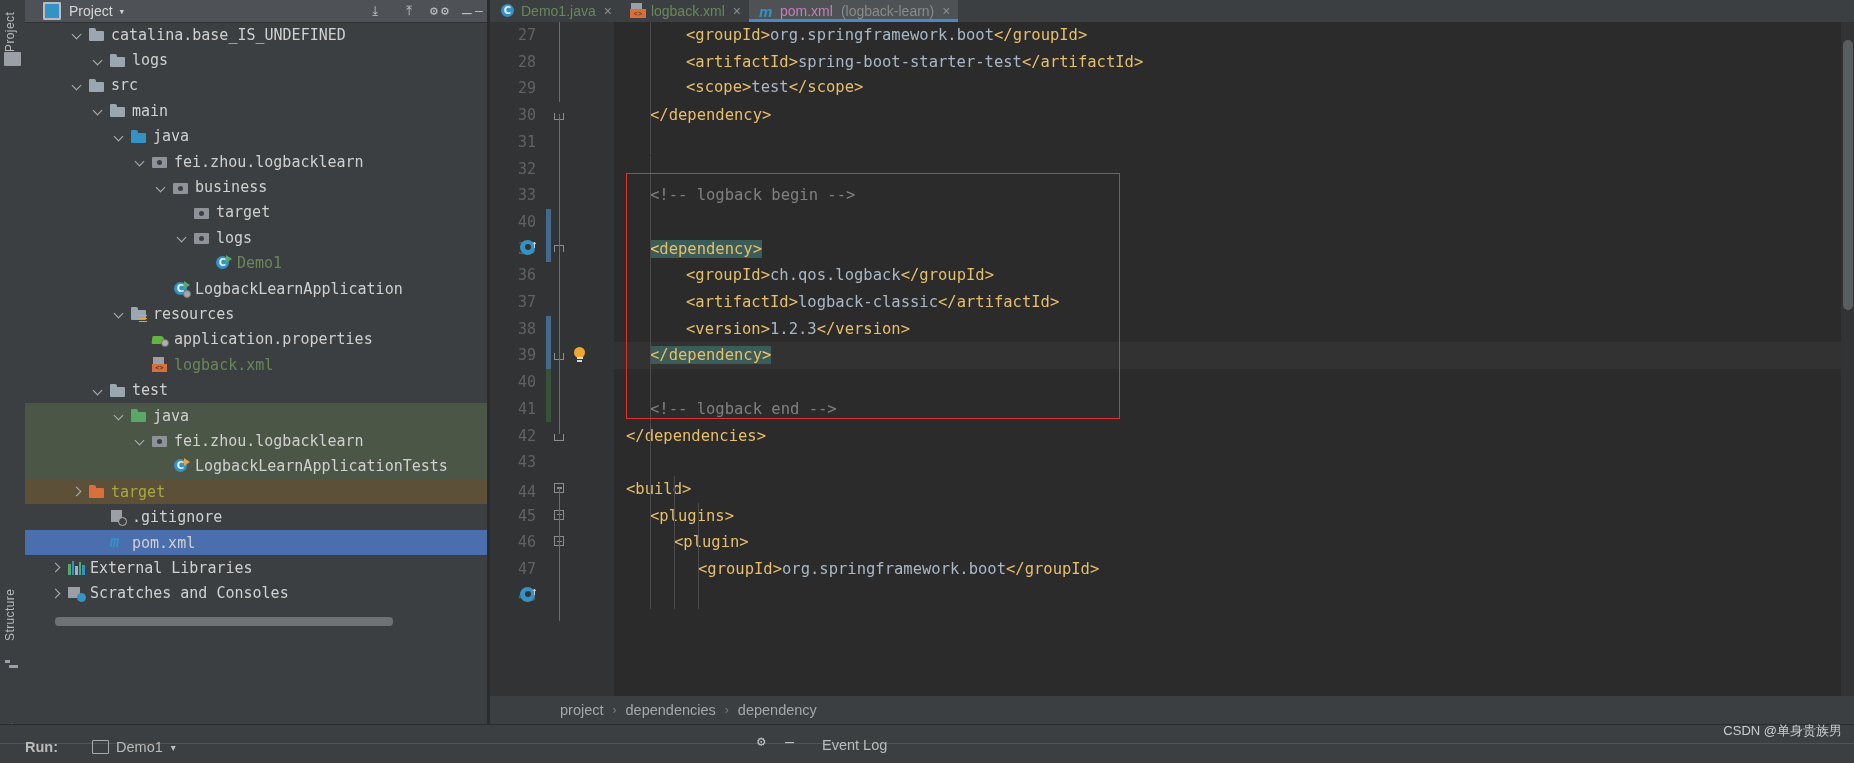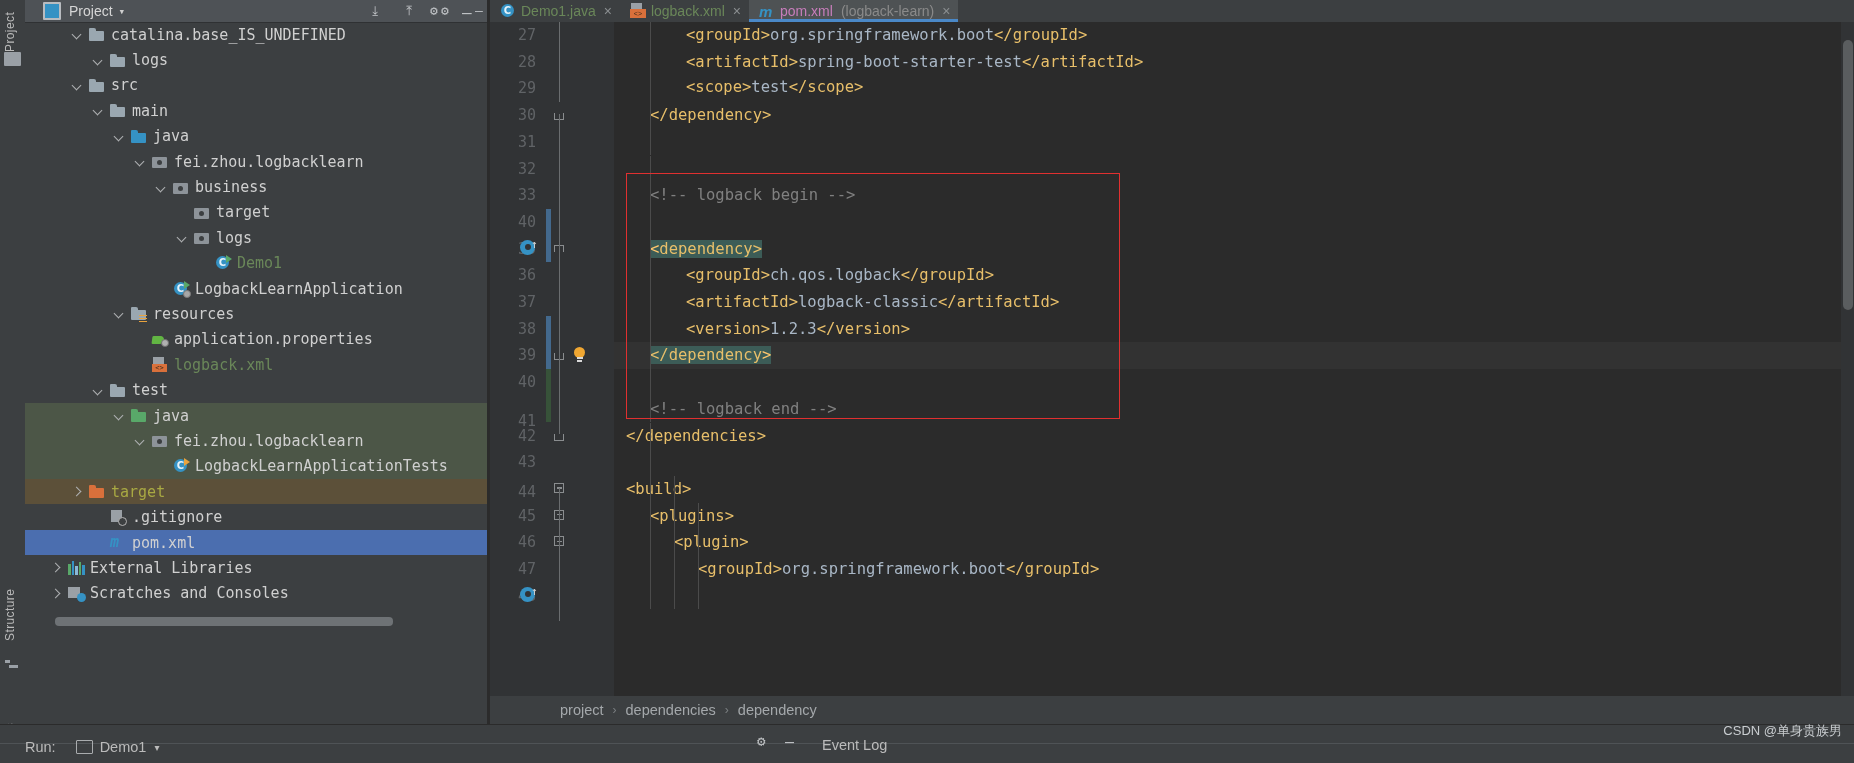--- a/index.html
+++ b/index.html
@@ -327,21 +327,21 @@
 
   #statusbar{
     position:absolute;left:0;top:724px;width:1854px;height:39px;background:#3c3f41;
     border-top:1px solid #2b2b2b;
   }
   #status-run{
     position:absolute;left:25px;top:14px;
     font-family:"Liberation Sans",sans-serif;font-size:14.5px;color:#bbbbbb;
     display:flex;align-items:center;
   }
-  #status-run .runlbl{margin-right:20px;}
+  #status-run .runlbl{margin-right:34px;font-weight:bold;}
   #status-run .runico{
     width:15px;height:12px;border:1.4px solid #a9acae;border-radius:1px;margin-right:7px;
   }
   #status-run .caret{margin-left:8px;color:#bbbbbb;font-size:10px;}
   #status-gear{position:absolute;left:757px;top:8px;color:#c0c3c5;font-size:14px;}
   #status-min{position:absolute;left:785px;top:8px;color:#c0c3c5;font-size:15px;}
   #status-eventlog{
     position:absolute;left:822px;top:12px;
     font-family:"Liberation Sans",sans-serif;font-size:14.5px;color:#bbbbbb;
   }
@@ -599,21 +599,21 @@
         <div class="lnum" style="top: 320.4px;">39</div>
         <div class="foldmark" style="top: 320.4px;">
           <div class="capb"></div>
         </div>
         <div class="bulb" style="top: 323.4px;">
           <div class="b"></div>
           <div class="s"></div>
           <div class="s2"></div>
         </div>
         <div class="lnum" style="top: 347.1px;">40</div>
-        <div class="lnum" style="top: 373.8px; margin-top: 12px;">41</div>
+        <div class="lnum" style="top: 373.8px;">41</div>
         <div class="lnum" style="top: 400.5px;">42</div>
         <div class="foldmark" style="top: 400.5px;">
           <div class="capb"></div>
         </div>
         <div class="lnum" style="top: 427.2px;">43</div>
         <div class="lnum" style="top: 457px;">44</div>
         <div class="foldmark" style="top: 453.9px;">
           <div class="box"></div>
           <div class="minus"></div>
         </div>

